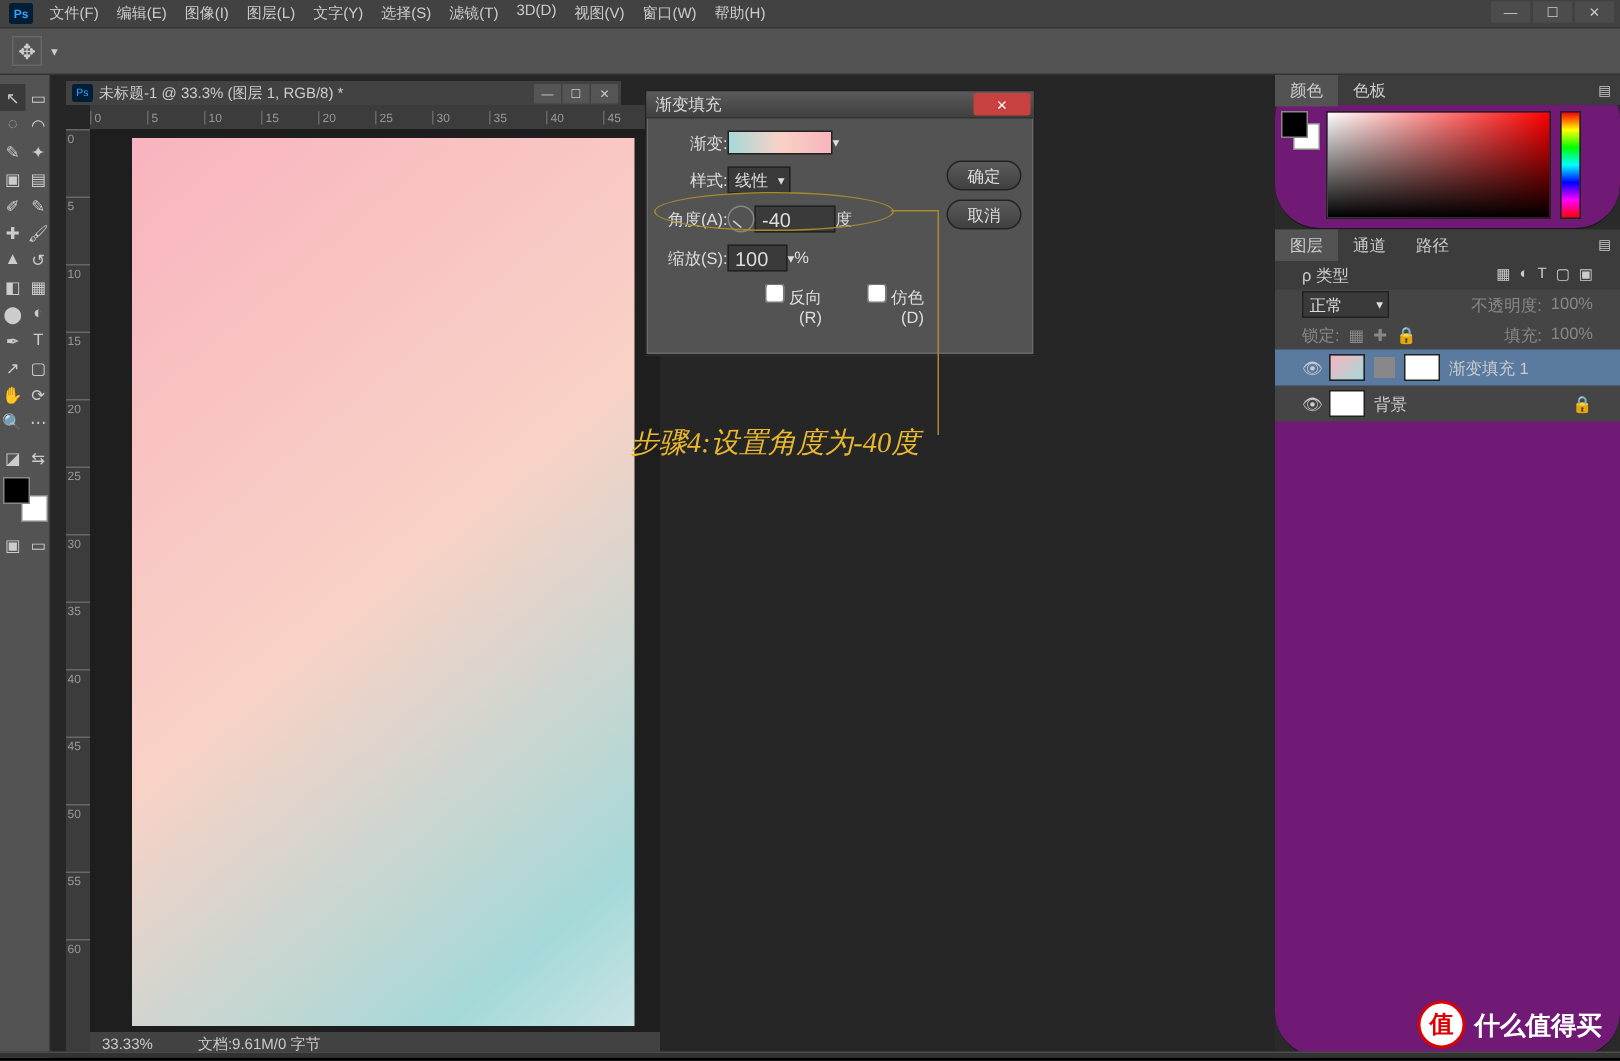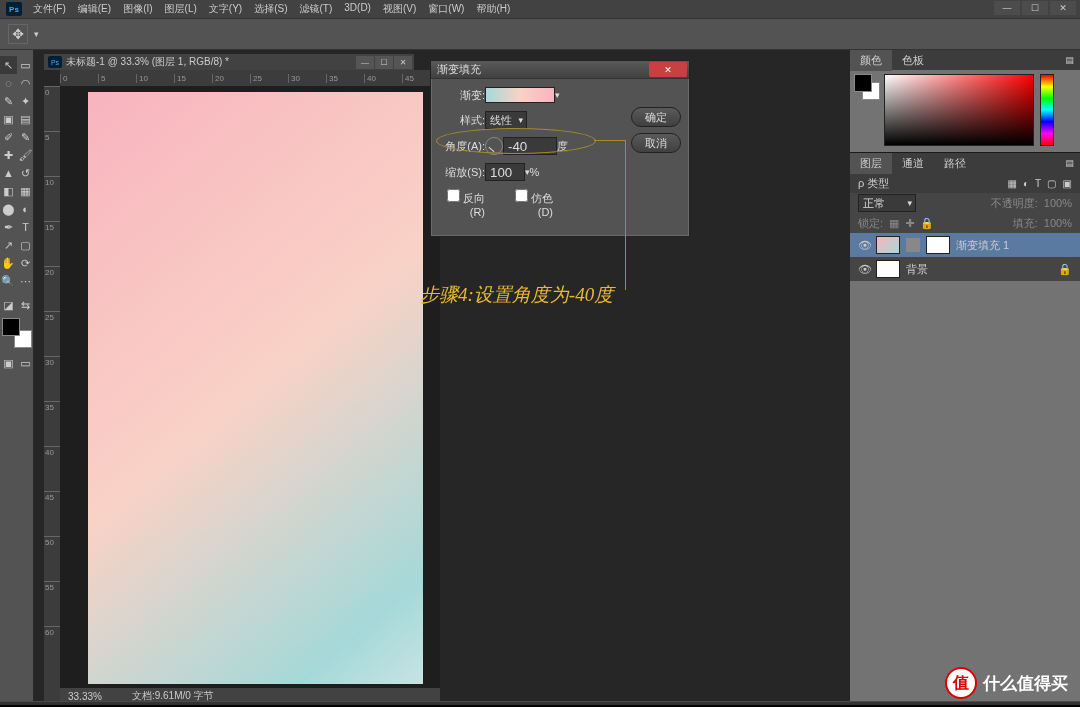--- a/index.html
+++ b/index.html
@@ -47,33 +47,33 @@
 .dbtn { width: 50px; height: 20px; background: linear-gradient(#5a5a5a,#404040); border: 1px solid #222; border-radius: 10px; display: flex; align-items: center; justify-content: center; color: #ddd; }
 .dbtns { position: absolute; right: 8px; top: 28px; display: flex; flex-direction: column; gap: 6px; }
 .dinput { width: 54px; height: 18px; background: #3a3a3a; border: 1px solid #222; color: #ddd; padding: 0 4px; }
 .angle-ring { width: 18px; height: 18px; border: 1px solid #888; border-radius: 50%; position: relative; }
 .angle-ring::after { content: ""; position: absolute; width: 7px; height: 1px; background: #ccc; left: 2px; top: 11px; transform: rotate(40deg); }
 .highlight-oval { position: absolute; border: 1.5px solid #a58a2e; border-radius: 50%; pointer-events: none; }
 .anno-line { position: absolute; border-right: 1px solid #a58a2e; pointer-events: none; }
 .anno-text { position: absolute; color: #eab82e; font-size: 19px; font-family: "SimSun", serif; font-style: italic; }
 
 .pgroup { width: 230px; display: flex; flex-direction: column; background: #2a2a2a; }
-.panel { background: #737373; border-bottom: 1px solid #1a1a1a; }
+.panel { background: #701a75; border-bottom: 1px solid #1a1a1a; border-radius: 30px; }
 .ptabs { height: 20px; background: #3c3c3c; display: flex; align-items: center; font-size: 11px; color: #ccc; }
 .ptabs span { padding: 3px 10px; }
 .ptabs .active { background: #535353; }
 .ptabs .menu { margin-left: auto; padding-right: 6px; font-size: 9px; }
 .color-body { height: 82px; position: relative; padding: 4px; display: flex; gap: 6px; }
 .color-sw { width: 24px; height: 64px; position: relative; }
 .color-sw .fg { position: absolute; top: 0; left: 0; width: 18px; height: 18px; background: #000; border: 1px solid #888; z-index: 2; }
 .color-sw .bg { position: absolute; top: 8px; left: 8px; width: 18px; height: 18px; background: #fff; border: 1px solid #888; }
 .color-field { width: 150px; height: 72px; background: linear-gradient(to top, #000, transparent), linear-gradient(to right, #fff, #f00); border: 1px solid #222; }
 .hue { width: 14px; height: 72px; background: linear-gradient(to bottom, #f00,#ff0,#0f0,#0ff,#00f,#f0f,#f00); border: 1px solid #222; }
 .layers-body { background: #454545; font-size: 11px; color: #ccc; }
-.lrow { display: flex; align-items: center; height: 24px; padding: 0 8px; gap: 6px; }
+.lrow { display: flex; align-items: center; height: 24px; padding: 0 18px; gap: 6px; }
 .lrow .eye { width: 12px; }
 .lrow .th { width: 24px; height: 18px; border: 1px solid #222; background: linear-gradient(-40deg,#a5d9d9,#f8b4bf); }
 .lrow .th.white { background: #fff; }
 .lrow .link { width: 14px; height: 14px; background: #888; }
 .lrow.sel { background: #5a7aa0; }
 .watermark { position: absolute; right: 12px; bottom: 8px; display: flex; align-items: center; gap: 6px; color: #fff; font-size: 17px; font-weight: bold; z-index: 99; }
 .wm-circle { width: 32px; height: 32px; border-radius: 50%; background: #fff; color: #d00; display: flex; align-items: center; justify-content: center; font-size: 16px; font-weight: bold; border: 2px solid #d00; }
 .bottom-border { position: absolute; left: 0; right: 0; bottom: 0; height: 4px; border-top: 1px solid #4a4a4a; background: #333; }
 </style>
 </head>
@@ -225,21 +225,21 @@
             <div class="angle-ring"></div>
             <input class="dinput" value="-40" style="">
             <span>度</span>
           </div>
           <div class="drow">
             <label>缩放(S):</label>
             <input class="dinput" style="width: 40px;" value="100">
             <span style="font-size:9px">▾</span>
             <span>%</span>
           </div>
-          <div class="drow" style="justify-content:flex-start;gap:24px">
+          <div class="drow" style="justify-content:center;gap:24px">
             <label><input type="checkbox" style=""> <span>反向(R)</span></label>
             <label><input type="checkbox" style=""> <span>仿色(D)</span></label>
           </div>
         </div>
       </div>
 
       <div class="highlight-oval" style="top:78px;left:402px;width:160px;height:26px"></div>
       <div class="anno-line" style="top:90px;left:560px;width:32px;height:150px;border-top:1px solid #a58a2e"></div>
       <div class="anno-text" style="top:232px;left:386px">步骤4:设置角度为-40度</div>
     </div>

